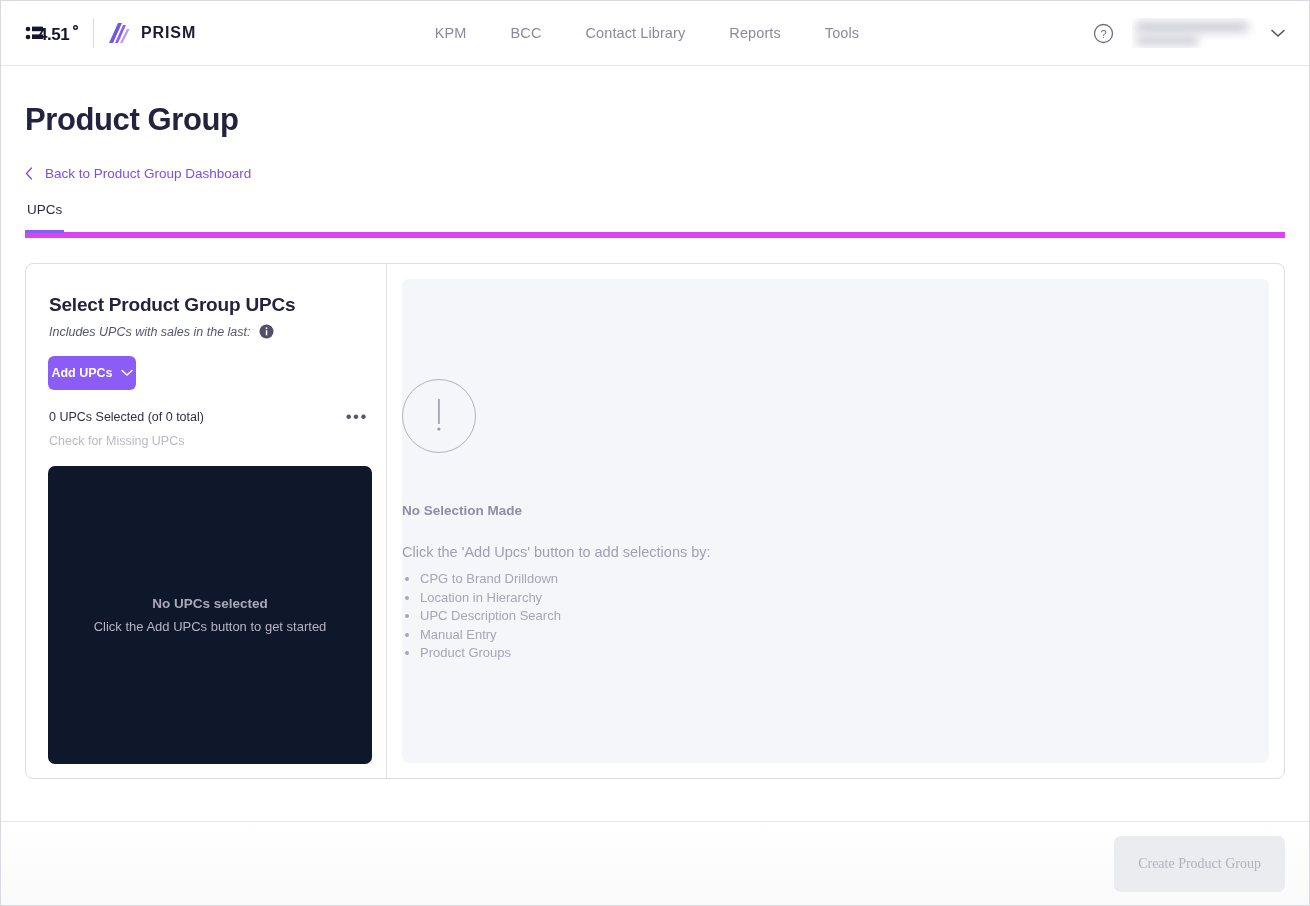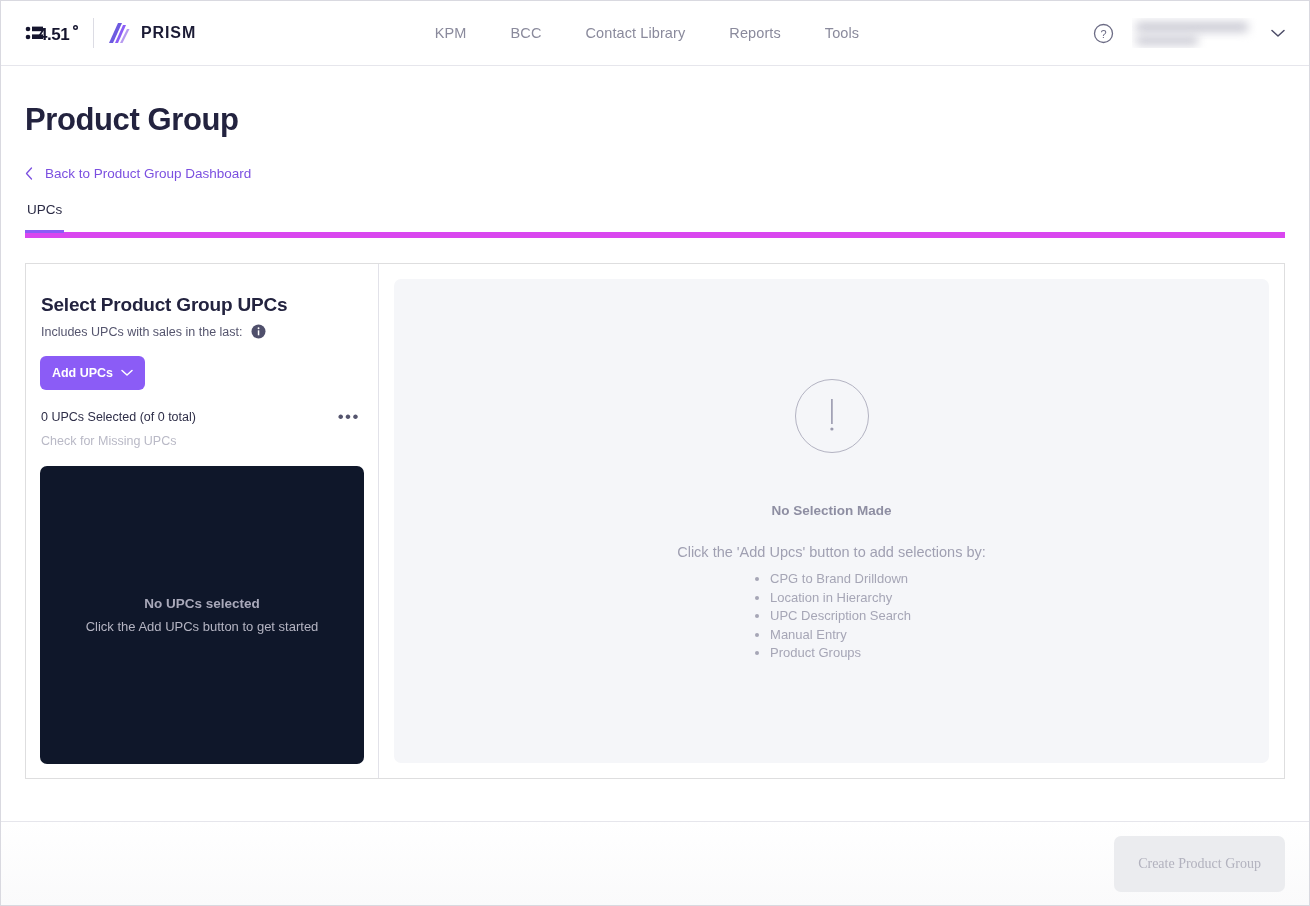--- a/index.html
+++ b/index.html
@@ -157,24 +157,25 @@
   }
   .tab.active {
     border-bottom-color: #8b5cf6;
     color: #2b2b45;
   }
 
   
   .card {
     margin-top: 25px;
     border: 1px solid #dededf;
-    border-radius: 0;
+    border-radius: 8px;
     display: flex;
     height: 516px;
     background: #fff;
+    padding-left: 8px;
   }
   .left-panel {
     width: 353px;
     min-width: 353px;
     border-right: 1px solid #e2e2e9;
     padding: 30px 14px 14px 14px;
     display: flex;
     flex-direction: column;
   }
   .panel-title {
@@ -183,20 +184,21 @@
     color: #23233f;
     letter-spacing: -0.2px;
     padding-left: 1px;
   }
   .panel-sub {
     margin-top: 8px;
     display: flex;
     align-items: center;
     gap: 9px;
     font-size: 12.5px;
+    font-style: italic;
     color: #55556e;
     padding-left: 1px;
   }
   .info-icon { display:block; }
 
   .select-box {
     margin-top: 16px;
     height: 36px;
     border: 1px solid #dcdce3;
     border-radius: 5px;
@@ -205,21 +207,21 @@
     padding: 0 13px;
     font-size: 13px;
     color: #3d3d57;
     cursor: pointer;
   }
   .select-box .sel-chev { margin-left: auto; display:block; }
 
   .add-btn {
     margin-top: 17px;
     height: 34px;
-    width: 105px;
+    width: 88px;
     background: #8b5cf6;
     color: #fff;
     border: none;
     border-radius: 6px;
     font-size: 12.5px;
     font-weight: 700;
     font-family: inherit;
     display: flex;
     align-items: center;
     justify-content: center;
@@ -280,21 +282,20 @@
     flex: 1;
     padding: 15px;
     display: flex;
   }
   .right-inner {
     flex: 1;
     background: #f5f6f9;
     border-radius: 7px;
     display: flex;
     flex-direction: column;
-    align-items: center;
     justify-content: center;
   }
   .alert-circle {
     width: 74px; height: 74px;
     border: 1.5px solid #b3b3c2;
     border-radius: 50%;
     display: flex;
     align-items: center;
     justify-content: center;
     margin-bottom: 50px;

